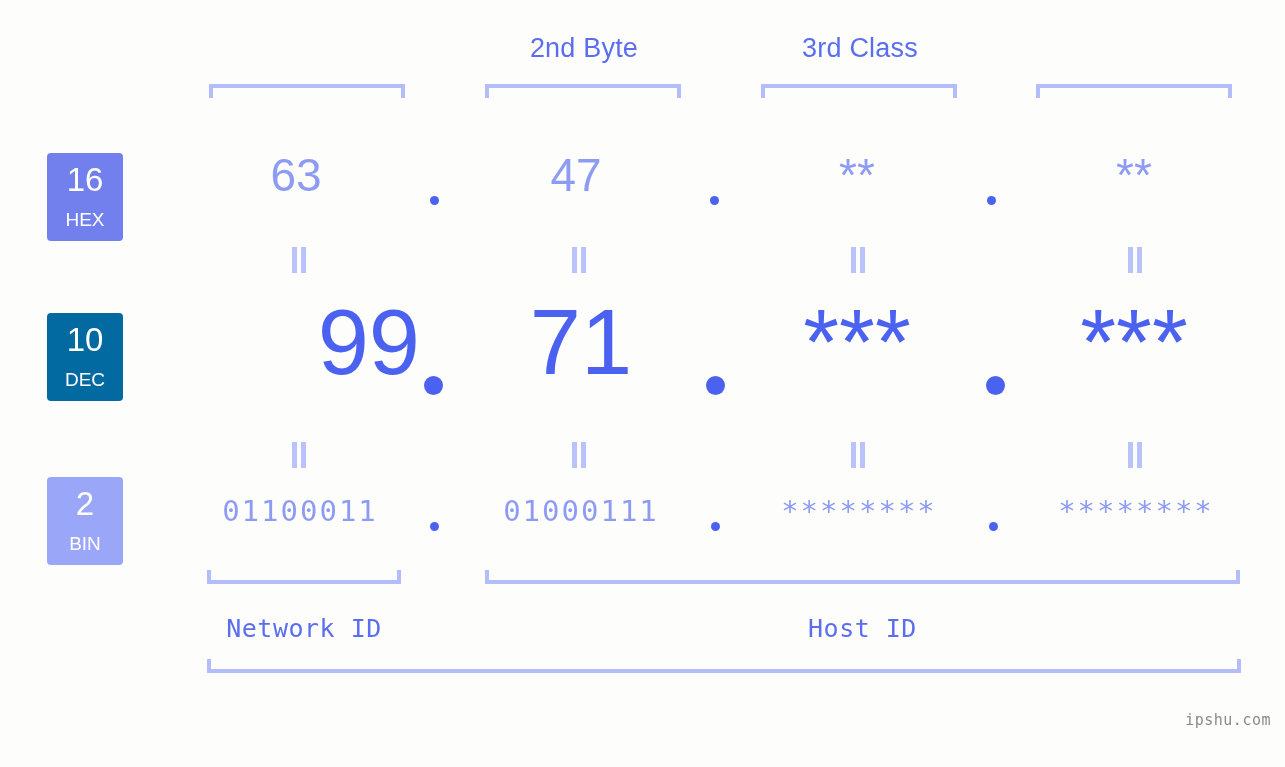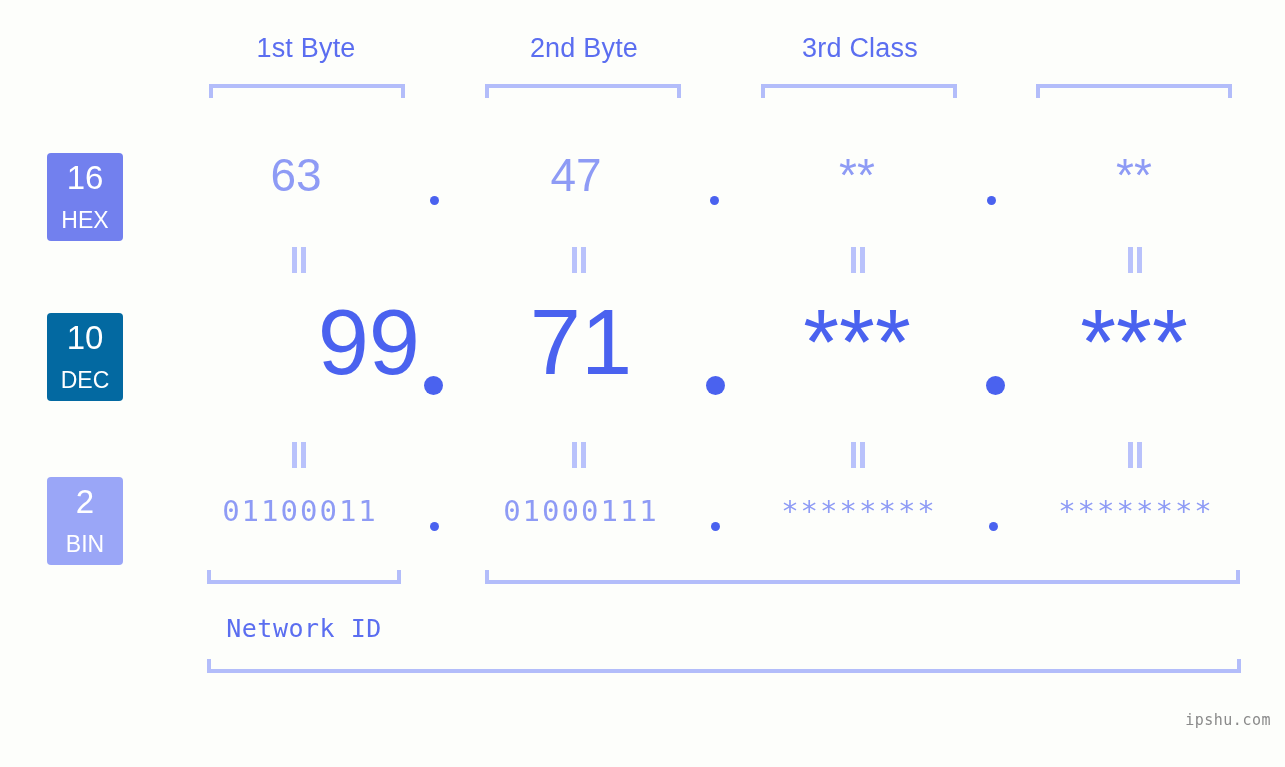--- a/index.html
+++ b/index.html
@@ -62,21 +62,21 @@
     justify-content: center;
     align-items: center;
     line-height: 1;
   }
   .badge .num {
     font-size: 33px;
     font-weight: 400;
     line-height: 1.05;
   }
   .badge .name {
-    font-size: 23px;
+    font-size: 19px;
     font-weight: 400;
     line-height: 1.1;
     margin-top: 13px;
   }
   #badge-hex { top: 153px; height: 88px; background: #7280ee; }
   #badge-dec { top: 313px; height: 88px; background: #0369a1; }
   #badge-bin { top: 477px; height: 88px; background: #9aa6f7; }
 
   
   .row {
@@ -178,21 +178,20 @@
     color: #8a8a8a;
     letter-spacing: 0.5px;
     white-space: nowrap;
   }
 </style>
 </head>
 <body>
 
 <div class="stage">
 
-  <div class="byte-label" style="left:186px;">1st Byte</div>
   <div class="byte-label" style="left:464px;">2nd Byte</div>
   <div class="byte-label" style="left:740px;">3rd Class</div>
 
   <div class="bracket-down" style="left:209px;  top:84px; width:196px;"></div>
   <div class="bracket-down" style="left:485px;  top:84px; width:196px;"></div>
   <div class="bracket-down" style="left:761px;  top:84px; width:196px;"></div>
   <div class="bracket-down" style="left:1036px; top:84px; width:196px;"></div>
 
   <div class="badge" id="badge-hex">
     <span class="num">16</span>
@@ -268,18 +267,19 @@
     <div class="cell" style="left:1011px;">********</div>
     <div class="dot" style="left:430px;"></div>
     <div class="dot" style="left:711px;"></div>
     <div class="dot" style="left:989px;"></div>
   </div>
 
   <div class="bracket-up" style="left:207px; top:570px; width:194px;"></div>
   <div class="bracket-up" style="left:485px; top:570px; width:755px;"></div>
 
   <div class="id-label" style="left:207px; top:614px; width:194px;">Network ID</div>
+  <div class="id-label" style="left:485px; top:614px; width:755px;">Host ID</div>
 
   <div class="bracket-up" style="left:207px; top:659px; width:1034px;"></div>
 
   <div id="watermark">ipshu.com</div>
 
 </div>
 
 </body></html>

